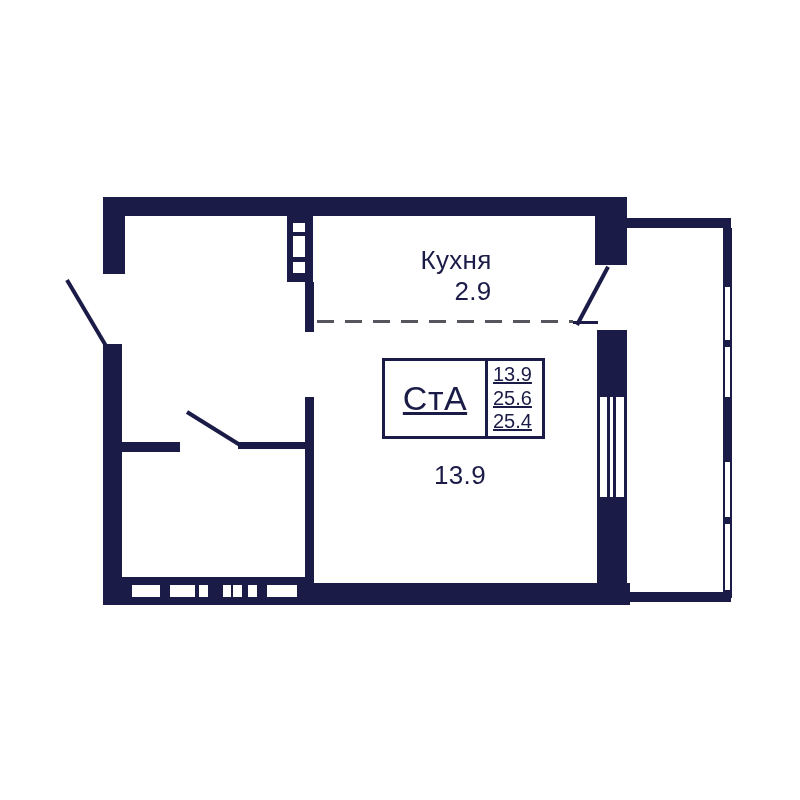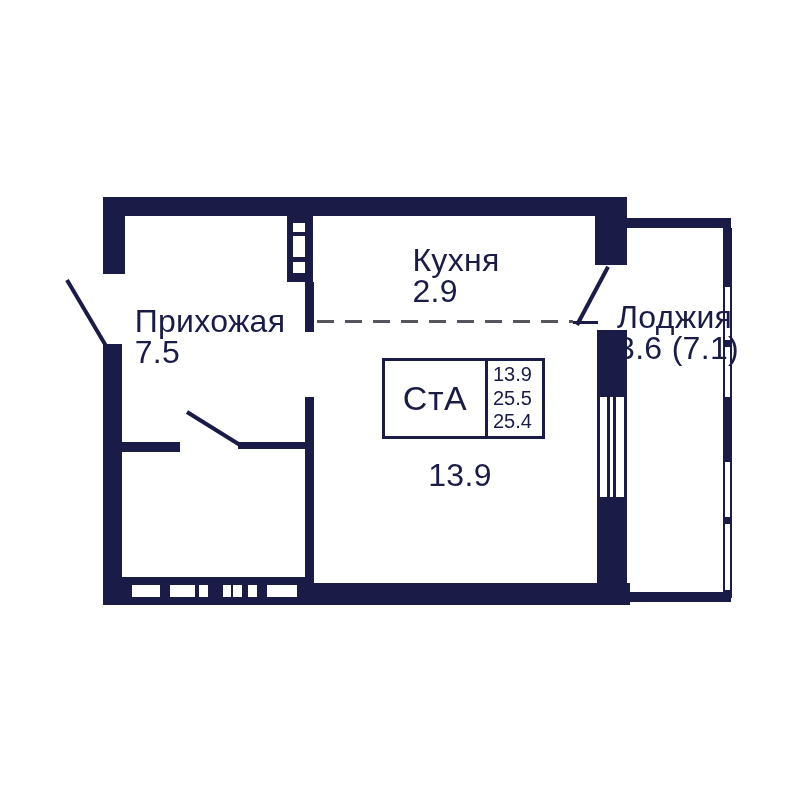--- a/index.html
+++ b/index.html
@@ -17,32 +17,32 @@
   }
   .w{position:absolute;background:var(--wall);}
   .slot{position:absolute;background:#ffffff;}
   .leaf{position:absolute;background:var(--wall);height:4px;transform-origin:0 50%;}
   .dashline{
     position:absolute;height:3px;
     background:repeating-linear-gradient(90deg, var(--dash) 0 17px, transparent 17px 28px);
   }
   .room-label{
     position:absolute;transform:translate(-50%,-50%);
-    text-align:left;white-space:nowrap;
-    font-size:32px;line-height:31px;letter-spacing:.3px;
+    text-align:right;white-space:nowrap;
+    font-size:26px;line-height:31px;letter-spacing:.3px;
   }
   .sepwin{position:absolute;background:#ffffff;}
   .sepwin .vl{position:absolute;top:0;bottom:0;background:var(--wall);}
   .rwin{position:absolute;background:#ffffff;}
   .rwin .vl{position:absolute;top:0;bottom:0;width:1.8px;background:var(--wall);}
   .rwin .seg{position:absolute;left:0;width:9px;background:var(--wall);}
   .info-box{
     position:absolute;left:382px;top:358px;width:163px;height:81px;
     border:3px solid var(--wall);box-sizing:border-box;
-    display:flex;background:#ffffff;
+    display:flex;background:#ffffff;text-decoration:underline;
   }
   .ib-left{
     flex:1;display:flex;align-items:center;justify-content:center;
     font-size:34px;letter-spacing:.5px;
   }
   .ib-right{
     width:57px;border-left:3px solid var(--wall);box-sizing:border-box;
     display:flex;flex-direction:column;justify-content:center;
     font-size:20px;line-height:23.5px;padding-left:5px;
   }
@@ -105,38 +105,30 @@
     <div class="vl" style="right:0"></div>
     <div class="seg" style="top:0;height:54px"></div>
     <div class="seg" style="top:169px;height:60px"></div>
     <div class="seg" style="top:52px;height:7px"></div>
     <div class="seg" style="top:112px;height:7px"></div>
     <div class="seg" style="top:227px;height:7px"></div>
     <div class="seg" style="top:289px;height:7px"></div>
     <div class="seg" style="top:362px;height:8px"></div>
   </div>
 
-  <div class="room-label" style="left:210px;top:337px">
-    <div>Прихожая</div>
-    <div>7.5</div>
-  </div>
   <div class="room-label" style="left:456px;top:276px">
     <div>Кухня</div>
     <div>2.9</div>
-  </div>
-  <div class="room-label" style="left:678px;top:333px">
-    <div>Лоджия</div>
-    <div>3.6 (7.1)</div>
   </div>
   <div class="room-label" style="left:460px;top:475px">
     <div>13.9</div>
   </div>
 
   <div class="info-box">
     <div class="ib-left">СтА</div>
     <div class="ib-right">
       <div>13.9</div>
-      <div>25.5</div>
+      <div>25.6</div>
       <div>25.4</div>
     </div>
   </div>
 
 </div>
 
 </body></html>

